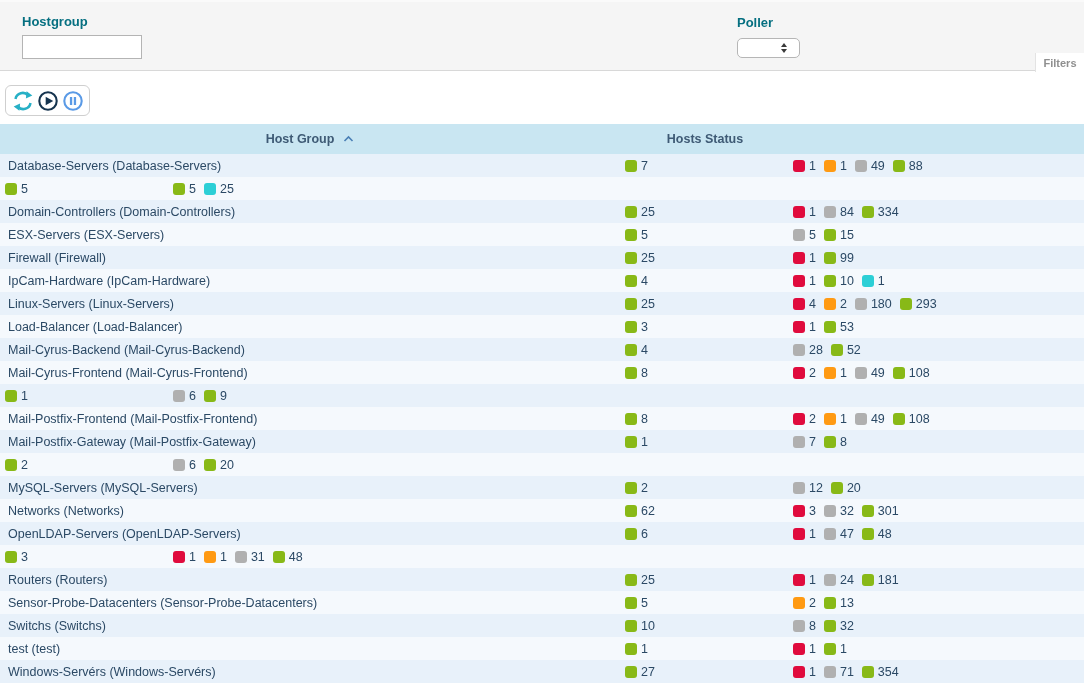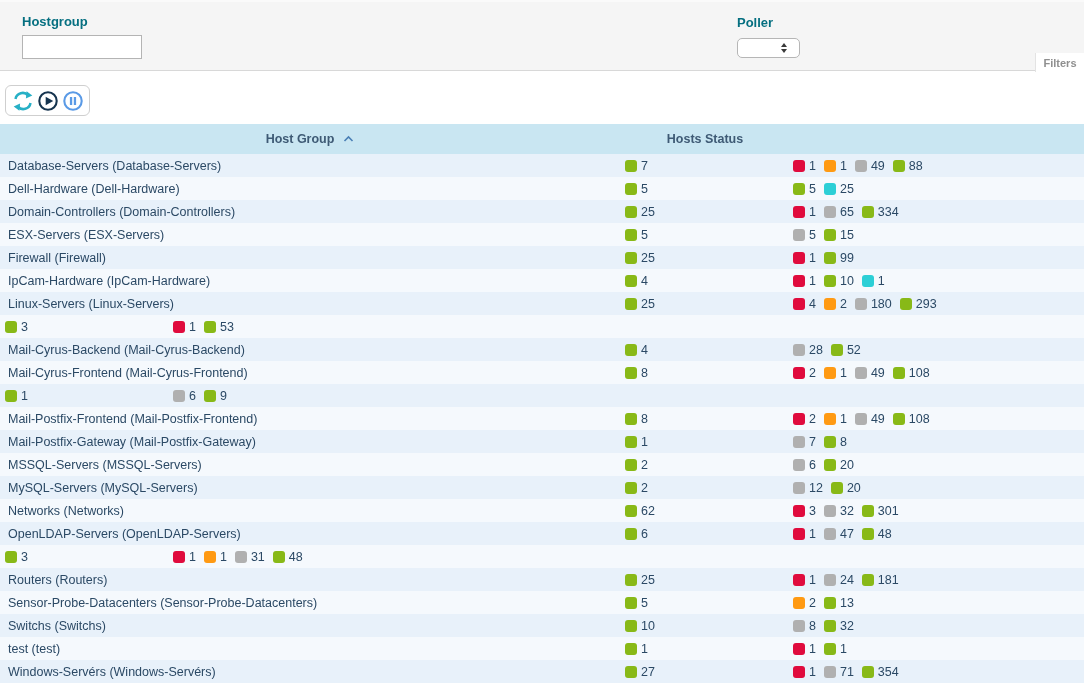--- a/index.html
+++ b/index.html
@@ -140,21 +140,20 @@
             <span class="chip" style="background: rgb(176, 176, 176);"></span>
             <span class="count">49</span>
           </span>
           <span class="badge">
             <span class="chip" style="background: rgb(136, 185, 23);"></span>
             <span class="count">88</span>
           </span>
         </div>
       </div>
       <div class="trow even">
-        <div class="cell c-name">Dell-Hardware (Dell-Hardware)</div>
         <div class="cell c-hosts">
           <span class="badge">
             <span class="chip" style="background: rgb(136, 185, 23);"></span>
             <span class="count">5</span>
           </span>
         </div>
         <div class="cell c-services">
           <span class="badge">
             <span class="chip" style="background: rgb(136, 185, 23);"></span>
             <span class="count">5</span>
@@ -173,21 +172,21 @@
             <span class="count">25</span>
           </span>
         </div>
         <div class="cell c-services">
           <span class="badge">
             <span class="chip" style="background: rgb(224, 11, 61);"></span>
             <span class="count">1</span>
           </span>
           <span class="badge">
             <span class="chip" style="background: rgb(176, 176, 176);"></span>
-            <span class="count">65</span>
+            <span class="count">84</span>
           </span>
           <span class="badge">
             <span class="chip" style="background: rgb(136, 185, 23);"></span>
             <span class="count">334</span>
           </span>
         </div>
       </div>
       <div class="trow even">
         <div class="cell c-name">ESX-Servers (ESX-Servers)</div>
         <div class="cell c-hosts">
@@ -270,20 +269,21 @@
             <span class="chip" style="background: rgb(176, 176, 176);"></span>
             <span class="count">180</span>
           </span>
           <span class="badge">
             <span class="chip" style="background: rgb(136, 185, 23);"></span>
             <span class="count">293</span>
           </span>
         </div>
       </div>
       <div class="trow even">
+        <div class="cell c-name">Load-Balancer (Load-Balancer)</div>
         <div class="cell c-hosts">
           <span class="badge">
             <span class="chip" style="background: rgb(136, 185, 23);"></span>
             <span class="count">3</span>
           </span>
         </div>
         <div class="cell c-services">
           <span class="badge">
             <span class="chip" style="background: rgb(224, 11, 61);"></span>
             <span class="count">1</span>
@@ -398,21 +398,20 @@
             <span class="chip" style="background: rgb(176, 176, 176);"></span>
             <span class="count">7</span>
           </span>
           <span class="badge">
             <span class="chip" style="background: rgb(136, 185, 23);"></span>
             <span class="count">8</span>
           </span>
         </div>
       </div>
       <div class="trow even">
-        <div class="cell c-name">MSSQL-Servers (MSSQL-Servers)</div>
         <div class="cell c-hosts">
           <span class="badge">
             <span class="chip" style="background: rgb(136, 185, 23);"></span>
             <span class="count">2</span>
           </span>
         </div>
         <div class="cell c-services">
           <span class="badge">
             <span class="chip" style="background: rgb(176, 176, 176);"></span>
             <span class="count">6</span>

